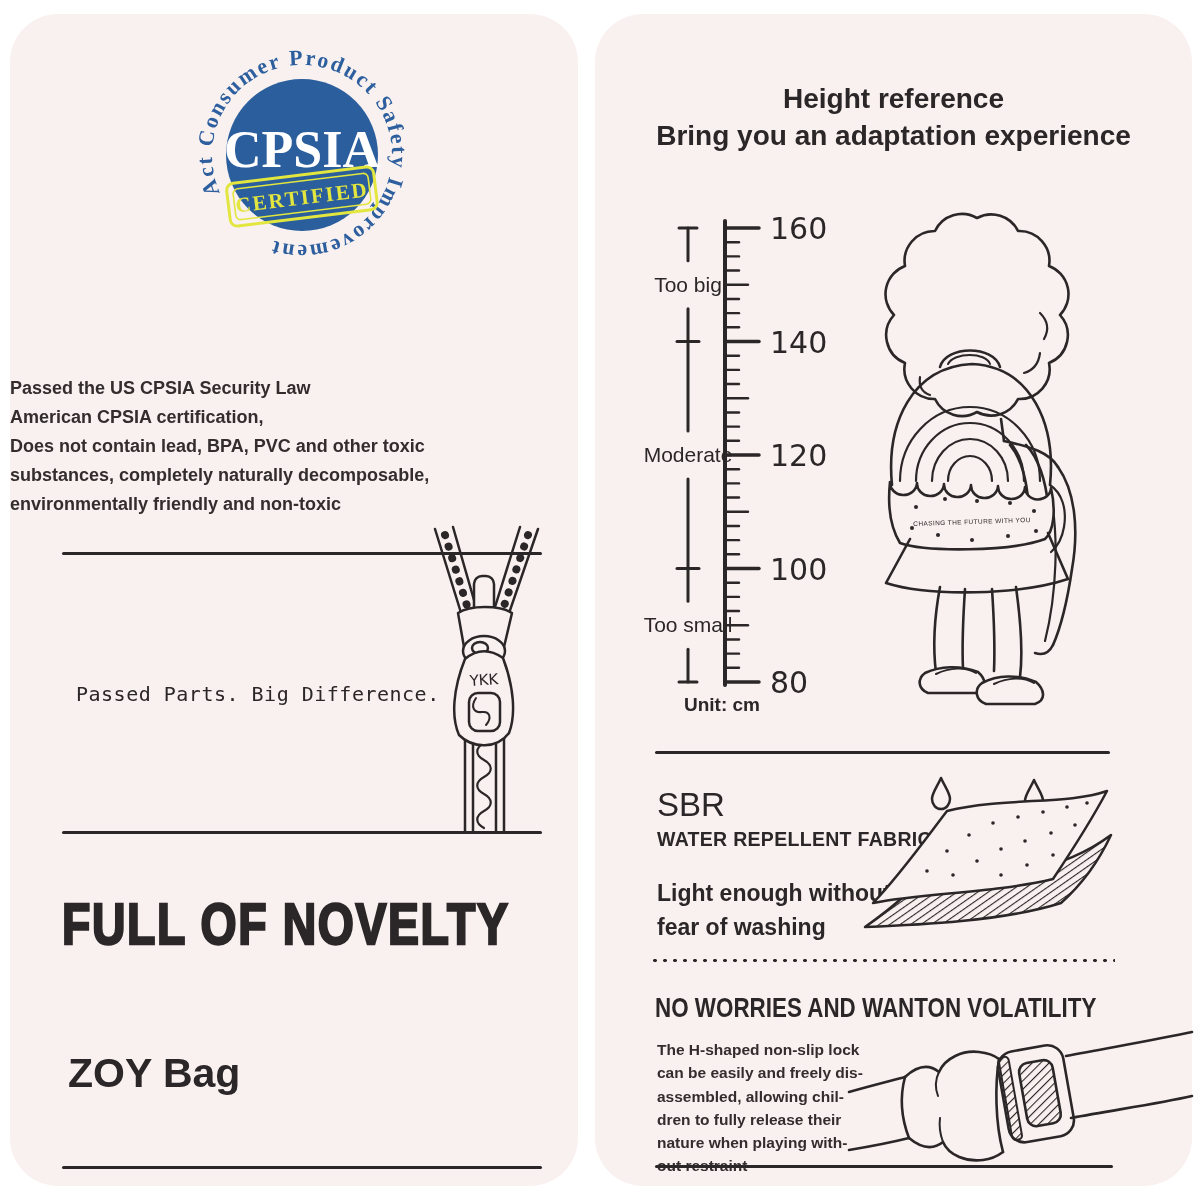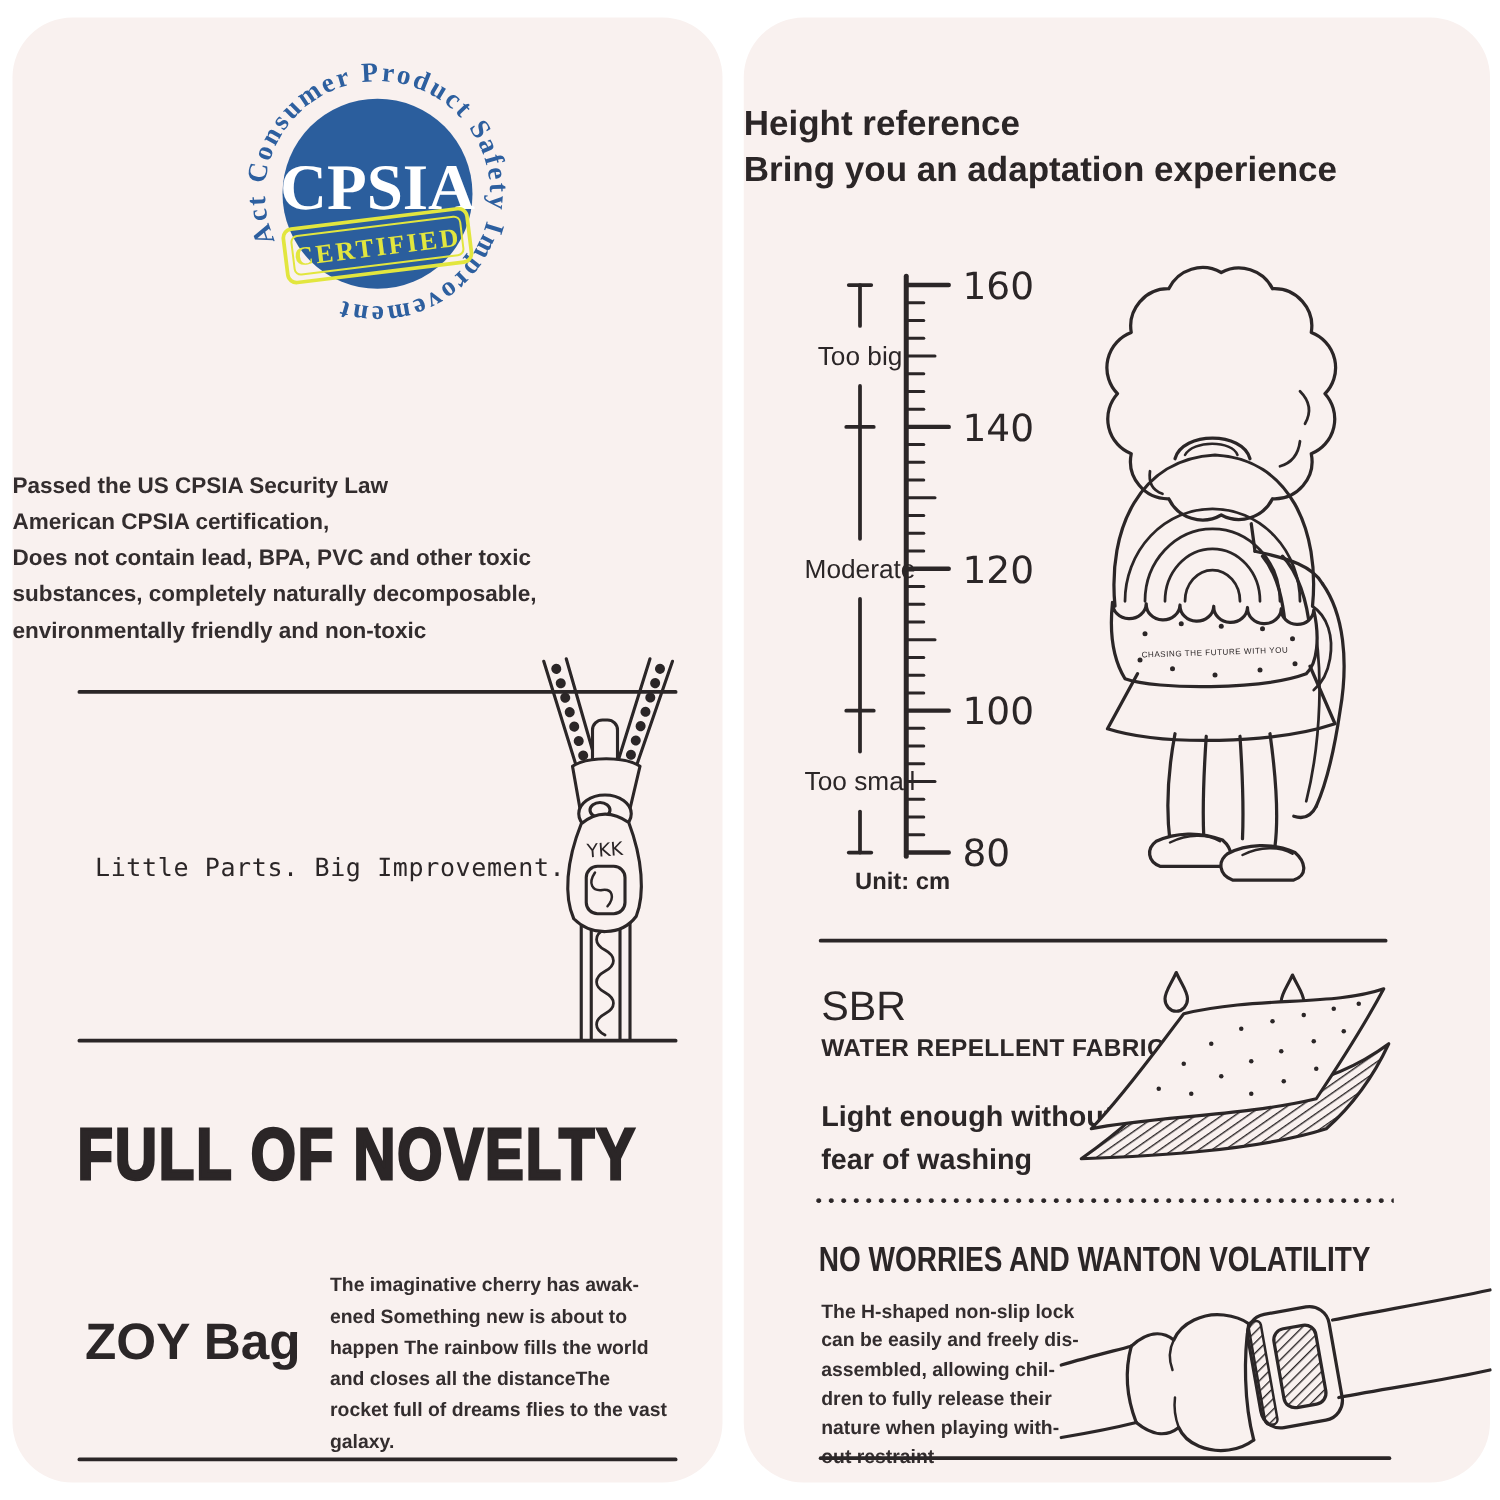--- a/index.html
+++ b/index.html
@@ -22,21 +22,21 @@
     font-size:29px;font-weight:bold;line-height:39px;letter-spacing:.5px}
   .material-body{left:0;top:360px;width:100%;
     font-size:18px;font-weight:bold;line-height:29px;color:#332d2e}
   .ykk-title{left:64px;top:596px;font-size:46px;font-weight:bold}
   .ykk-tagline{left:66px;top:668px;font-size:20px;font-family:"DejaVu Sans Mono",monospace;letter-spacing:.5px}
   .ykk-note{left:64px;top:730px;font-size:26px;font-weight:bold;letter-spacing:.3px}
   .novelty{left:52px;top:876px;font-size:58px;font-weight:bold;letter-spacing:2px;
     transform:scaleX(.8);transform-origin:left center;-webkit-text-stroke:2.5px #2b2627;white-space:nowrap}
   .brand-name{left:58px;top:1036px;font-size:41px;font-weight:bold}
   .brand-story{left:254px;top:1002px;width:285px;font-size:15.5px;font-weight:bold;line-height:25px;color:#332d2e}
-  .right-heading{left:0;top:66px;width:100%;text-align:left;font-size:28px;font-weight:bold;line-height:37px}
+  .right-heading{left:0;top:66px;width:100%;text-align:center;font-size:28px;font-weight:bold;line-height:37px}
   .sbr-title{left:62px;top:772px;font-size:33px;font-weight:normal}
   .sbr-subtitle{left:62px;top:814px;font-size:19.5px;font-weight:bold;letter-spacing:.3px}
   .sbr-note{left:62px;top:862px;font-size:23px;font-weight:bold;line-height:34px}
   .lock-title{left:60px;top:978px;font-size:28px;font-weight:bold;white-space:nowrap;
     transform:scaleX(.8);transform-origin:left center}
   .lock-body{left:62px;top:1024px;width:215px;font-size:15.5px;font-weight:bold;line-height:23.3px;color:#332d2e}
   svg text{font-family:"Liberation Sans",sans-serif}
   .ring-text{font-family:"Liberation Serif",serif;font-weight:bold;font-size:22px;fill:#2d5f9f;letter-spacing:2px}
   .badge-acronym{font-family:"Liberation Serif",serif;font-weight:bold;font-size:52px;fill:#ffffff}
   .stamp-text{font-family:"Liberation Serif",serif;font-weight:bold;font-size:21px;letter-spacing:2px}
@@ -71,21 +71,21 @@
 
 
   <div class="abs material-body pre">Passed the US CPSIA Security Law
 American CPSIA certification,
 Does not contain lead, BPA, PVC and other toxic
 substances, completely naturally decomposable,
 environmentally friendly and non-toxic</div>
 
   <div class="divider" style="left:52px;top:538px;width:480px"></div>
 
-  <div class="abs ykk-tagline">Little Parts. Big Improvement.</div>
+  <div class="abs ykk-tagline">Passed Parts. Big Difference.</div>
 
   <svg class="abs" style="left:400px;top:507px" width="150" height="320" viewBox="0 0 150 320">
     <g stroke="#2b2627" fill="none" stroke-width="2.5" stroke-linecap="round" stroke-linejoin="round">
 
       <path d="M25,8 L52,95"></path>
       <path d="M43,6 L66,86"></path>
       <path d="M128,8 L98,95"></path>
       <path d="M110,6 L85,86"></path>
 
       <path d="M35,14 L58,88" stroke-width="8" stroke-dasharray="0.1 12"></path>
@@ -110,26 +110,20 @@
       <path d="M66,177 C60,186 64,192 72,191 C80,190 82,197 76,204" stroke-width="2"></path>
     </g>
     <text x="74" y="164" text-anchor="middle" class="pull-text" transform="rotate(-4 74 160)">YKK</text>
   </svg>
 
   <div class="divider" style="left:52px;top:817px;width:480px"></div>
 
   <div class="abs novelty">FULL OF NOVELTY</div>
 
   <div class="abs brand-name">ZOY Bag</div>
-  <div class="abs brand-story pre">The imaginative cherry has awak-
-ened Something new is about to
-happen The rainbow fills the world
-and closes all the distanceThe
-rocket full of dreams flies to the vast
-galaxy.</div>
 
   <div class="divider" style="left:52px;top:1152px;width:480px"></div>
 </div>
 
 <div class="card" id="card-right">
 
   <div class="abs right-heading pre">Height reference
 Bring you an adaptation experience</div>
 
   <svg id="height-chart" class="abs" style="left:25px;top:181px" width="580" height="540" viewBox="0 0 580 540">

